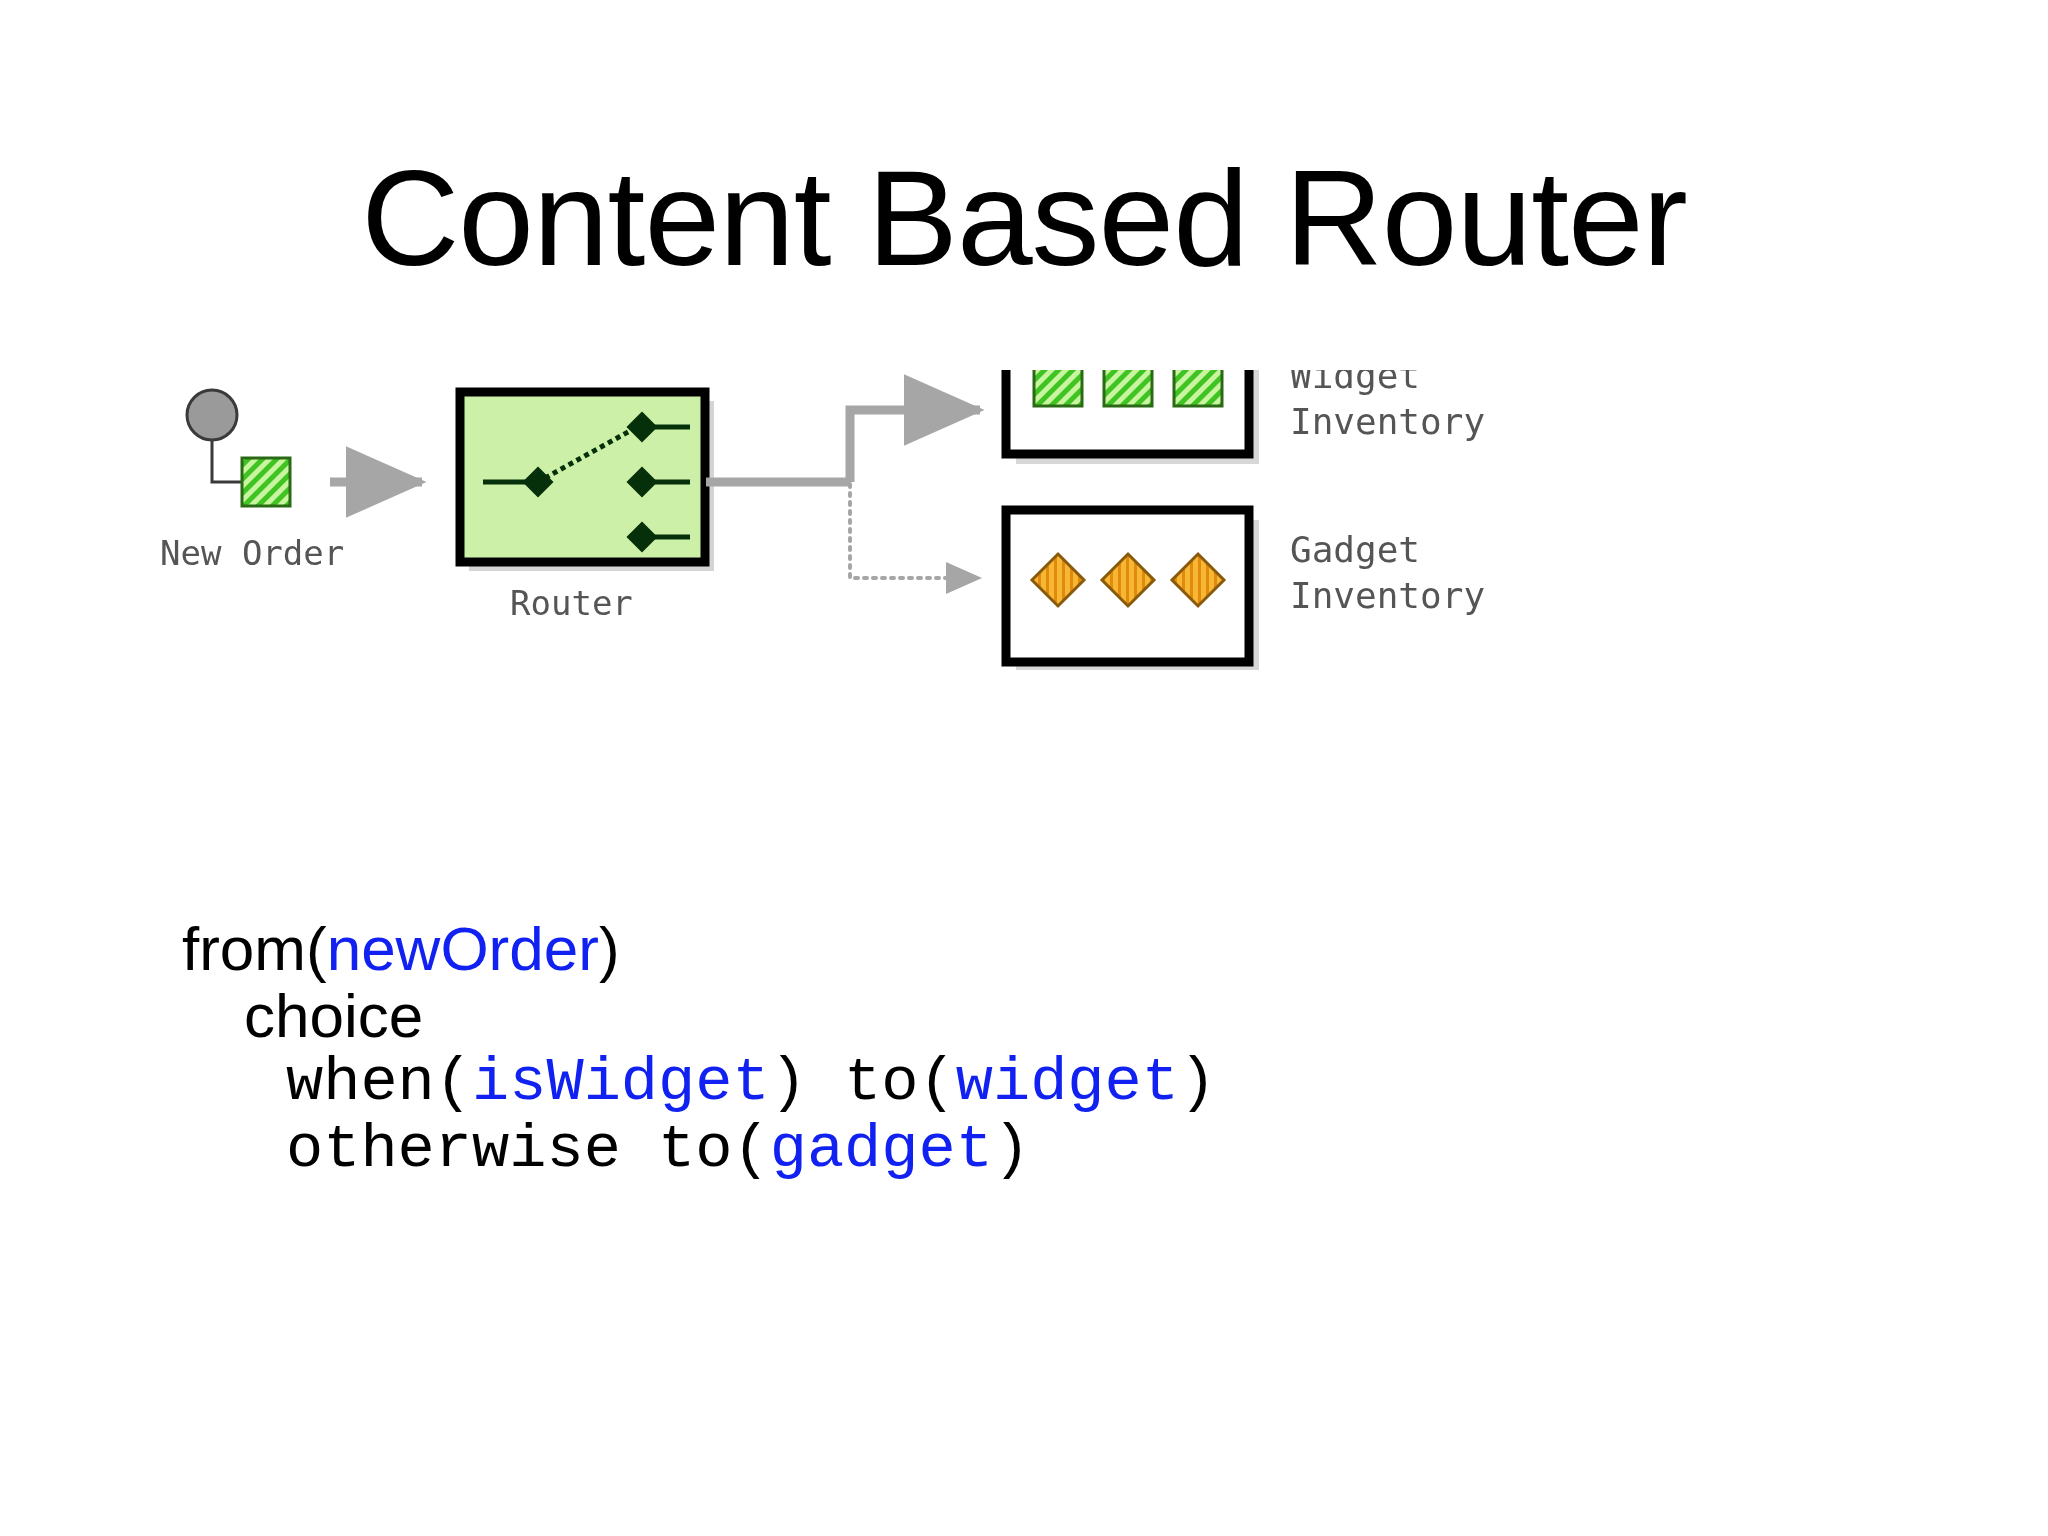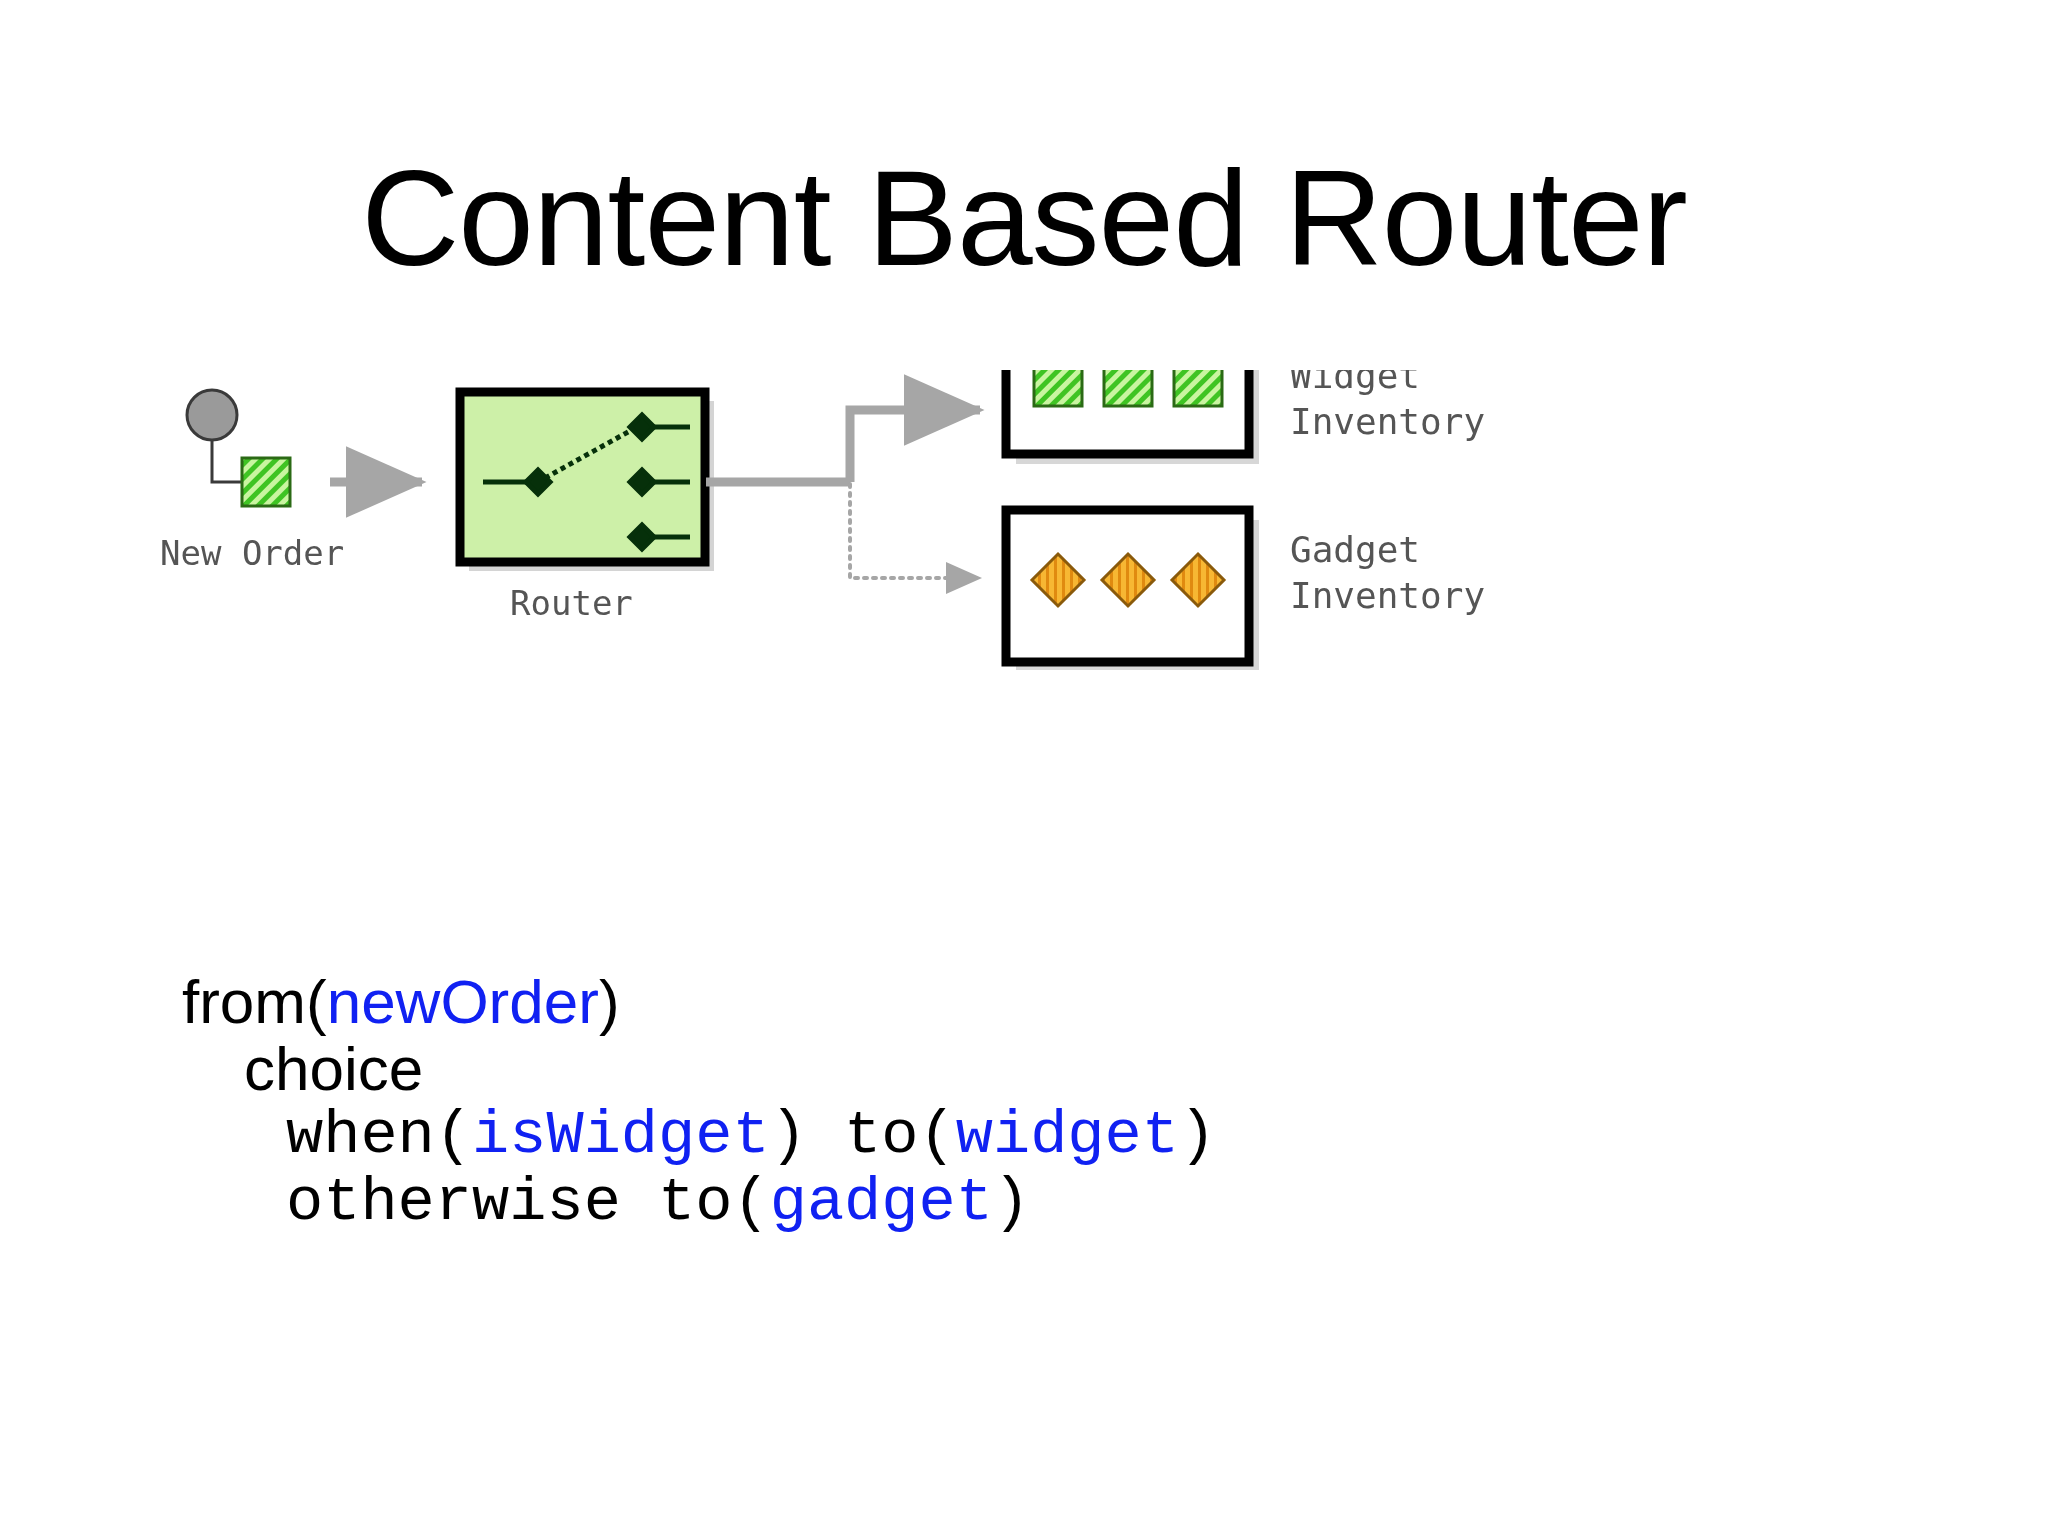--- a/index.html
+++ b/index.html
@@ -30,21 +30,21 @@
   .diagram{
     position:absolute;
     left:150px; top:370px;
     width:1820px; height:300px;
   }
   .diagram svg{display:block;}
 
   
   .code{
     position:absolute;
-    left:182px; top:969px;
+    left:182px; top:916px;
     font-family:"Liberation Sans", sans-serif;
     font-size:62px;
     line-height:1.08;
     color:#000000;
     white-space:pre;
   }
   .code .ln{display:block;white-space:pre;}
   .code .ln.i1{padding-left:62px;}
   .code .ln.i2{padding-left:104px;font-family:Liberation Mono, monospace;}
   .kw{color:#000000;}

